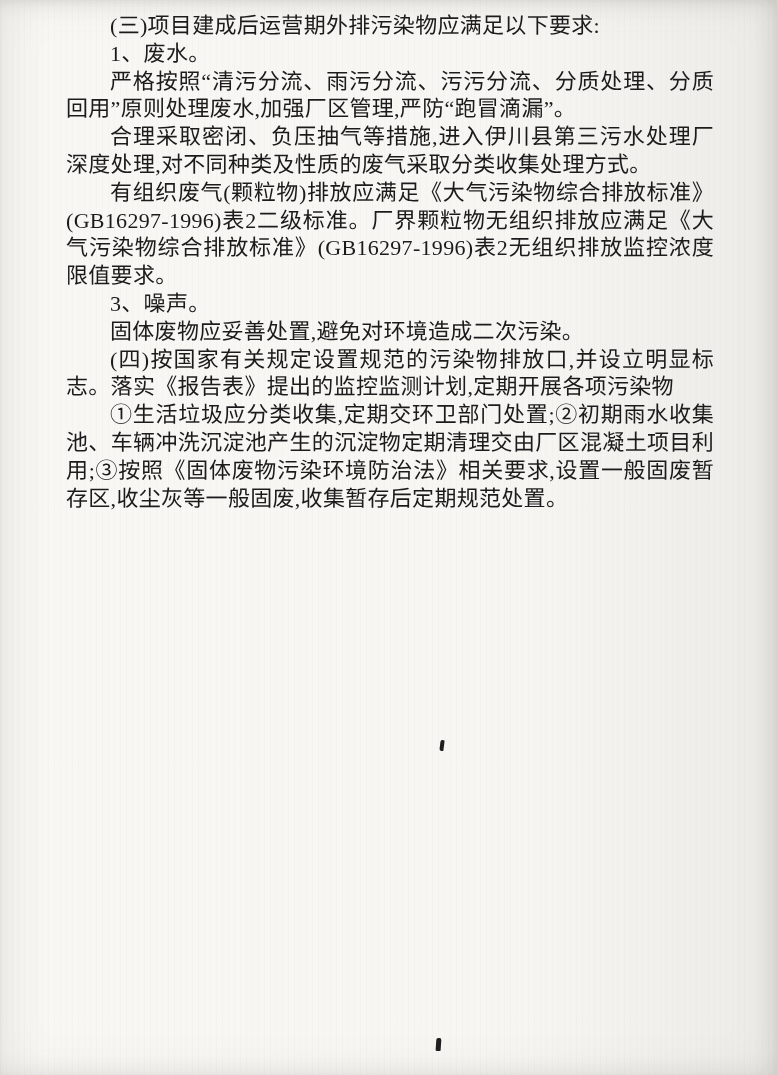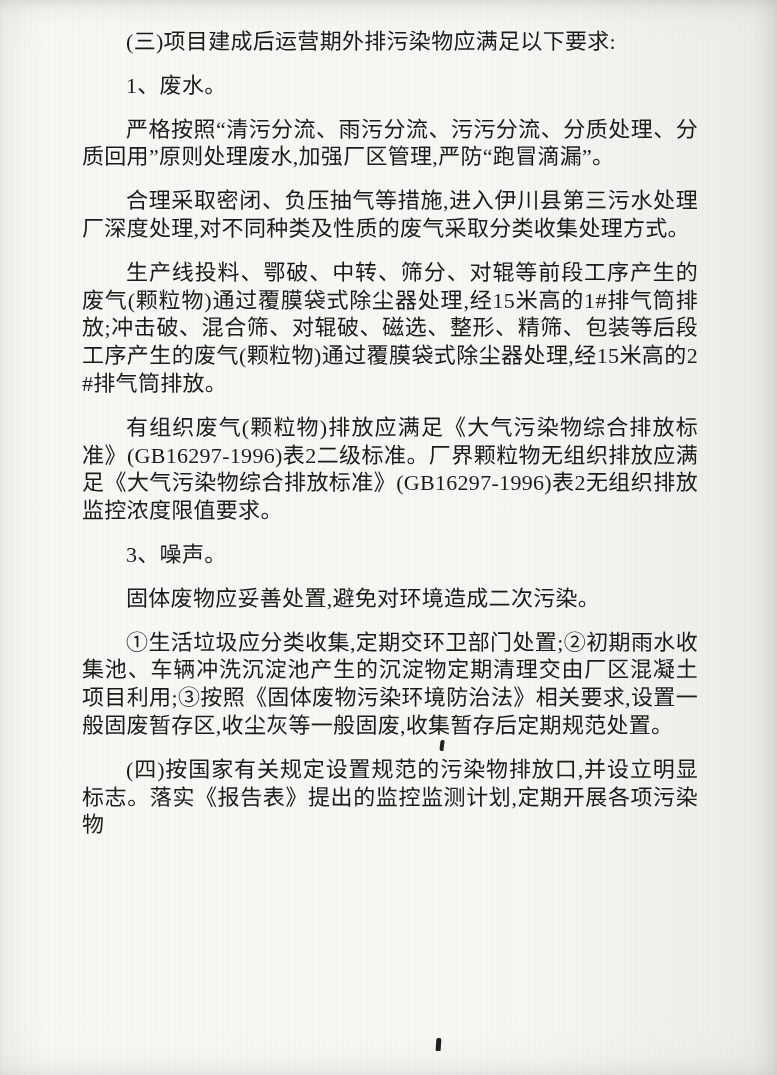--- a/index.html
+++ b/index.html
@@ -47,21 +47,21 @@
     top: 12px;
     width: 648px;
     color: #1b1b1b;
     font-size: 22px;
     line-height: 27.8px;
     letter-spacing: 0.3px;
     text-align: justify;
     text-justify: inter-ideograph;
   }
   .para {
-    margin: 16px;
+    margin: 0;
     text-indent: 2em;
     word-break: break-all;
   }
   .ink-mark {
     position: absolute;
     background: #1f1f1f;
     pointer-events: none;
   }
   .mark-1 {
     left: 440px;
@@ -91,30 +91,29 @@
       <p class="para">(三)项目建成后运营期外排污染物应满足以下要求:</p>
 
       <p class="para">1、废水。</p>
 
       <p class="para">严格按照“清污分流、雨污分流、污污分流、分质处理、分质回用”原则处理废水,加强厂区管理,严防“跑冒滴漏”。</p>
 
 
 
       <p class="para">合理采取密闭、负压抽气等措施,进入伊川县第三污水处理厂深度处理,对不同种类及性质的废气采取分类收集处理方式。</p>
 
-      <p class="para">生产线投料、鄂破、中转、筛分、对辊等前段工序产生的废气(颗粒物)通过覆膜袋式除尘器处理,经15米高的1#排气筒排放;冲击破、混合筛、对辊破、磁选、整形、精筛、包装等后段工序产生的废气(颗粒物)通过覆膜袋式除尘器处理,经15米高的2#排气筒排放。</p>
 
       <p class="para">有组织废气(颗粒物)排放应满足《大气污染物综合排放标准》(GB16297-1996)表2二级标准。厂界颗粒物无组织排放应满足《大气污染物综合排放标准》(GB16297-1996)表2无组织排放监控浓度限值要求。</p>
 
       <p class="para">3、噪声。</p>
 
 
 
       <p class="para">固体废物应妥善处置,避免对环境造成二次污染。</p>
 
+      <p class="para">(四)按国家有关规定设置规范的污染物排放口,并设立明显标志。落实《报告表》提出的监控监测计划,定期开展各项污染物</p>
+
       <p class="para">①生活垃圾应分类收集,定期交环卫部门处置;②初期雨水收集池、车辆冲洗沉淀池产生的沉淀物定期清理交由厂区混凝土项目利用;③按照《固体废物污染环境防治法》相关要求,设置一般固废暂存区,收尘灰等一般固废,收集暂存后定期规范处置。</p>
-
-      <p class="para">(四)按国家有关规定设置规范的污染物排放口,并设立明显标志。落实《报告表》提出的监控监测计划,定期开展各项污染物</p>
     </div>
 
   <div class="ink-mark mark-1"></div>
   <div class="ink-mark mark-2"></div>
 </div>
 
 </body></html>

